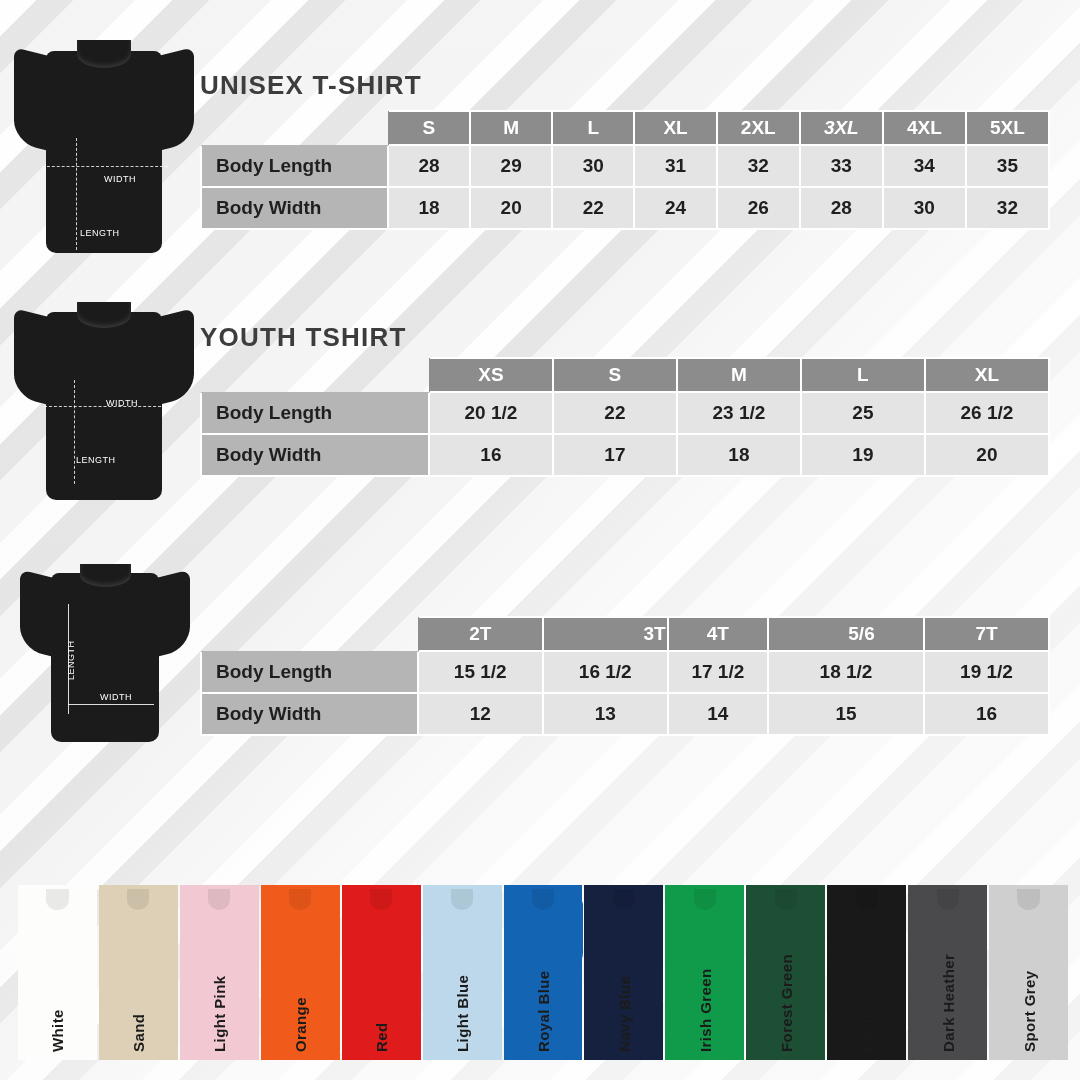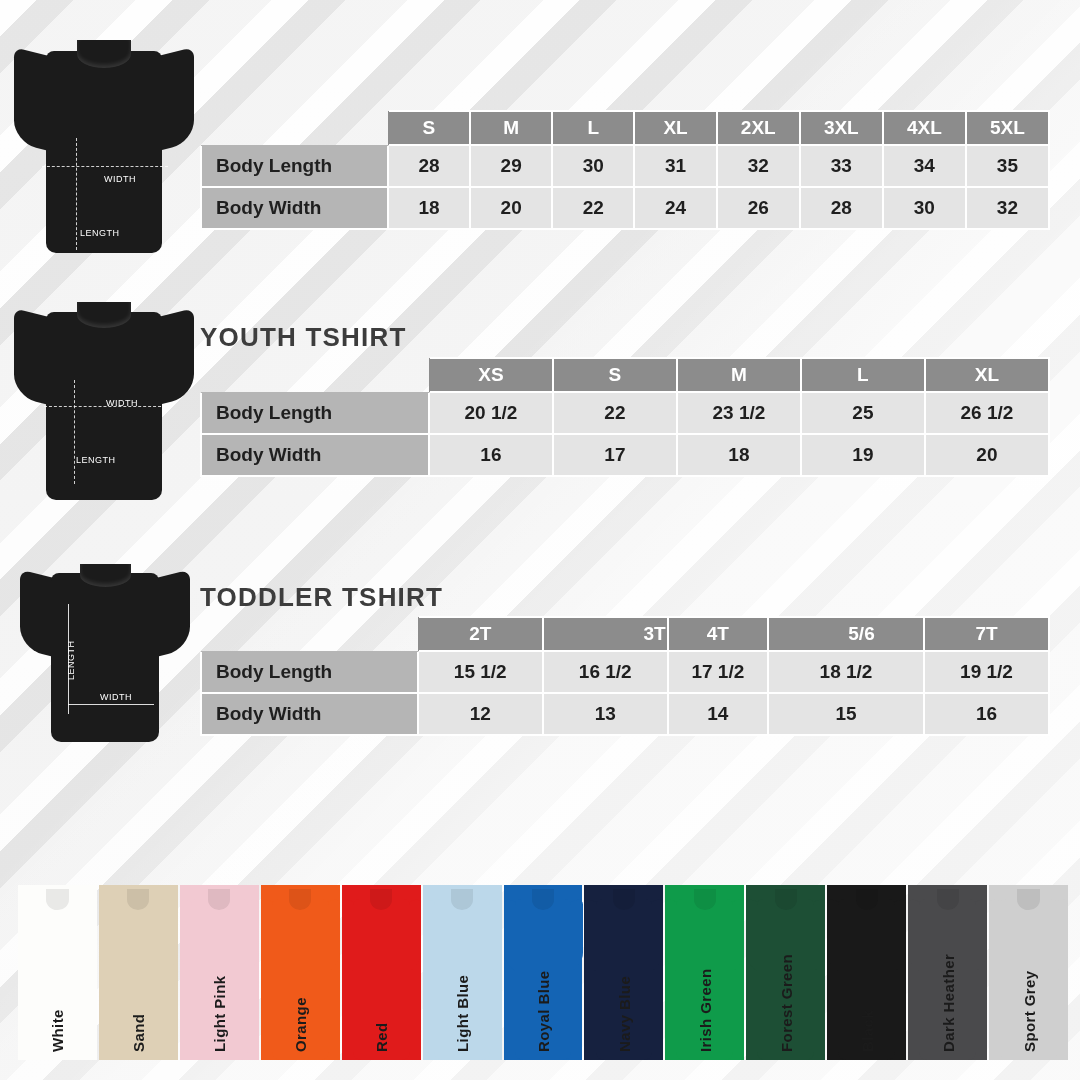--- a/index.html
+++ b/index.html
@@ -234,31 +234,32 @@
       <div class="sleeve-r"></div>
       <div class="body"></div>
       <div class="collar"></div>
       <div class="dash-h" style="left:28px; top:128px; width:126px;"></div>
       <div class="dash-v" style="left:62px; top:100px; height:112px;"></div>
       <div class="lbl" style="left:90px; top:136px;">WIDTH</div>
       <div class="lbl" style="left:66px; top:190px;">LENGTH</div>
     </div>
   </div>
 
+  <div class="sec-title" style="left:200px; top:70px;">UNISEX T-SHIRT</div>
 
   <table class="size" style="left:200px; top:110px; width:850px;">
     <thead>
       <tr>
         <th class="blank" style="width:190px;"></th>
         <th style="width:82px;">S</th>
         <th style="width:82px;">M</th>
         <th style="width:82px;">L</th>
         <th style="width:82px;">XL</th>
         <th style="width:82px;">2XL</th>
-        <th style="width:82px;">3XL</th>
+        <th style="width:82px;font-style:italic;">3XL</th>
         <th style="width:82px;">4XL</th>
         <th style="width:82px;margin-left:7px;">5XL</th>
       </tr>
     </thead>
     <tbody>
       <tr>
         <th>Body Length</th>
         <td>28</td>
         <td>29</td>
         <td>30</td>
@@ -334,21 +335,20 @@
       <div class="sleeve-r"></div>
       <div class="body"></div>
       <div class="collar"></div>
       <div class="dash-v" style="left:48px; top:42px; height:110px; border-left:1px solid rgba(255,255,255,0.85);"></div>
       <div class="dash-h" style="left:48px; top:142px; width:86px; border-top:1px solid rgba(255,255,255,0.85);"></div>
       <div class="lbl vert" style="left:46px; top:118px;">LENGTH</div>
       <div class="lbl" style="left:80px; top:130px;">WIDTH</div>
     </div>
   </div>
 
-  <div class="sec-title" style="left:200px; top:582px;">TODDLER TSHIRT</div>
 
   <table class="size" style="left:200px; top:616px; width:850px;">
     <thead>
       <tr>
         <th class="blank" style="width:220px;"></th>
         <th style="width:126px;">2T</th>
         <th style="width:126px;text-align:right;">3T</th>
         <th style="width:100px;margin-top:44px;">4T</th>
         <th style="width:126px;padding-left:32px;">5/6</th>
         <th style="width:126px;">7T</th>

